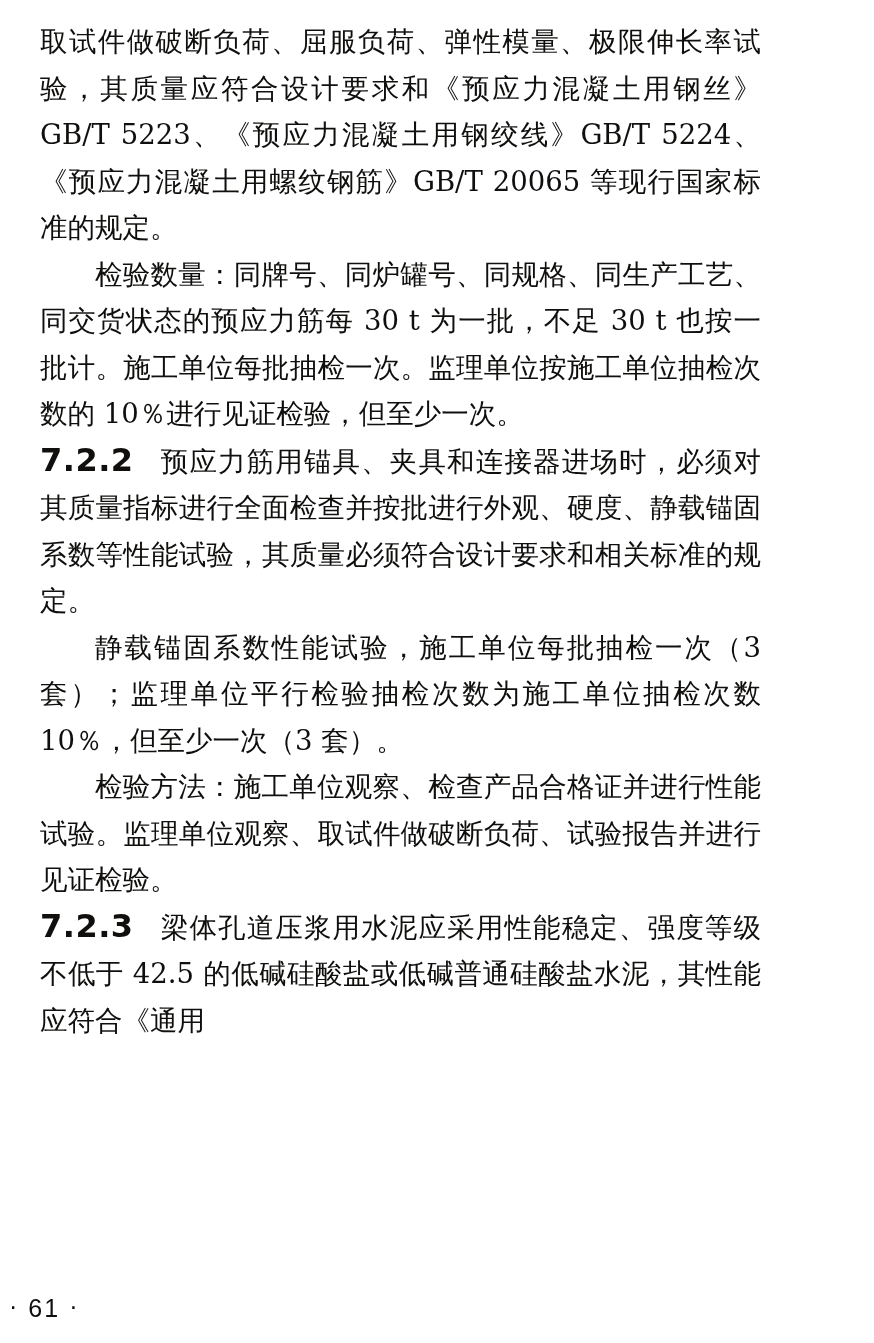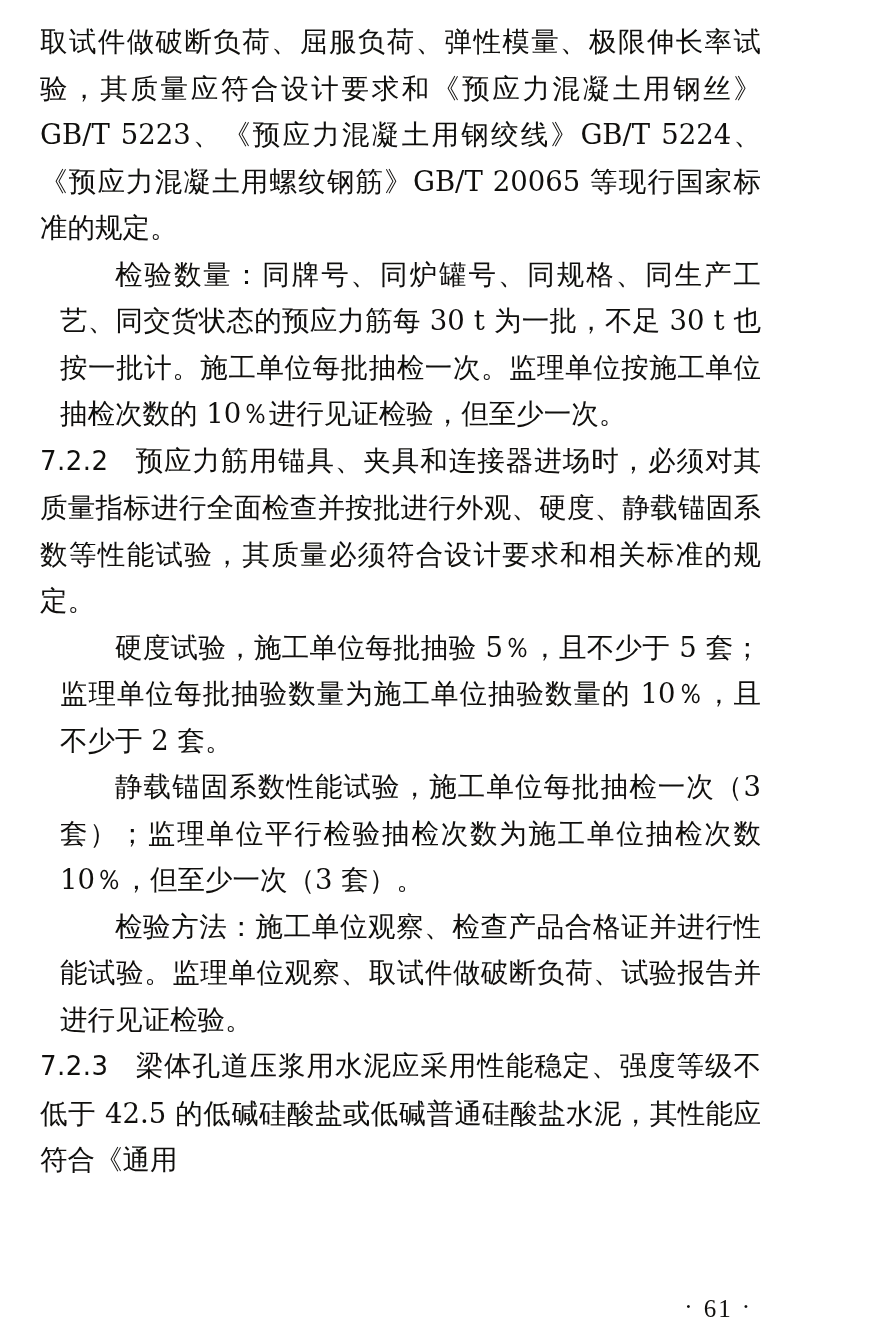--- a/index.html
+++ b/index.html
@@ -26,42 +26,41 @@
     line-height: 46.5px;
     text-align: justify;
     text-justify: inter-ideograph;
     letter-spacing: 0px;
   }
   p {
     margin: 0;
   }
   .indent {
     text-indent: 55px;
-    margin-left: 20px;
   }
   .clause {
     margin: 0;
   }
   .clause-num {
     font-family: "DejaVu Sans", "Liberation Sans", sans-serif;
-    font-weight: normal;
-    font-size: 26px;
+    font-weight: bold;
+    font-size: 32px;
     letter-spacing: 0.5px;
   }
   .clause-gap {
     display: inline-block;
     width: 26px;
   }
   .footer {
     position: absolute;
     left: 0;
     right: 44px;
     bottom: 20px;
-    text-align: right;
-    font-family: Liberation Serif, serif;
+    text-align: left;
+    font-family: Liberation Sans, sans-serif;
     font-size: 25px;
     letter-spacing: 2px;
   }
   .dot {
     display: inline-block;
     margin: 0 9px;
     font-size: 25px;
     vertical-align: 2px;
   }
 </style>
@@ -74,21 +73,20 @@
 
     <p class="para">取试件做破断负荷、屈服负荷、弹性模量、极限伸长率试验，其质量应符合设计要求和《预应力混凝土用钢丝》GB/T 5223、《预应力混凝土用钢绞线》GB/T 5224、《预应力混凝土用螺纹钢筋》GB/T 20065 等现行国家标准的规定。</p>
 
     <p class="para indent">检验数量：同牌号、同炉罐号、同规格、同生产工艺、同交货状态的预应力筋每 30 t 为一批，不足 30 t 也按一批计。施工单位每批抽检一次。监理单位按施工单位抽检次数的 10％进行见证检验，但至少一次。</p>
 
 
     <p class="para clause"><span class="clause-num">7.2.2</span><span class="clause-gap"></span><span>预应力筋用锚具、夹具和连接器进场时，必须对其质量指标进行全面检查并按批进行外观、硬度、静载锚固系数等性能试验，其质量必须符合设计要求和相关标准的规定。</span></p>
 
 
 
-    <p class="para indent">硬度试验，施工单位每批抽验 5％，且不少于 5 套；监理单位每批抽验数量为施工单位抽验数量的 10％，且不少于 2 套。</p>
 
     <p class="para indent">静载锚固系数性能试验，施工单位每批抽检一次（3 套）；监理单位平行检验抽检次数为施工单位抽检次数 10％，但至少一次（3 套）。</p>
 
     <p class="para indent">检验方法：施工单位观察、检查产品合格证并进行性能试验。监理单位观察、取试件做破断负荷、试验报告并进行见证检验。</p>
 
     <p class="para clause"><span class="clause-num">7.2.3</span><span class="clause-gap"></span><span>梁体孔道压浆用水泥应采用性能稳定、强度等级不低于 42.5 的低碱硅酸盐或低碱普通硅酸盐水泥，其性能应符合《通用</span></p>
 
   </div>
 
   <div class="footer"><span class="dot">·</span><span>61</span><span class="dot">·</span></div>

